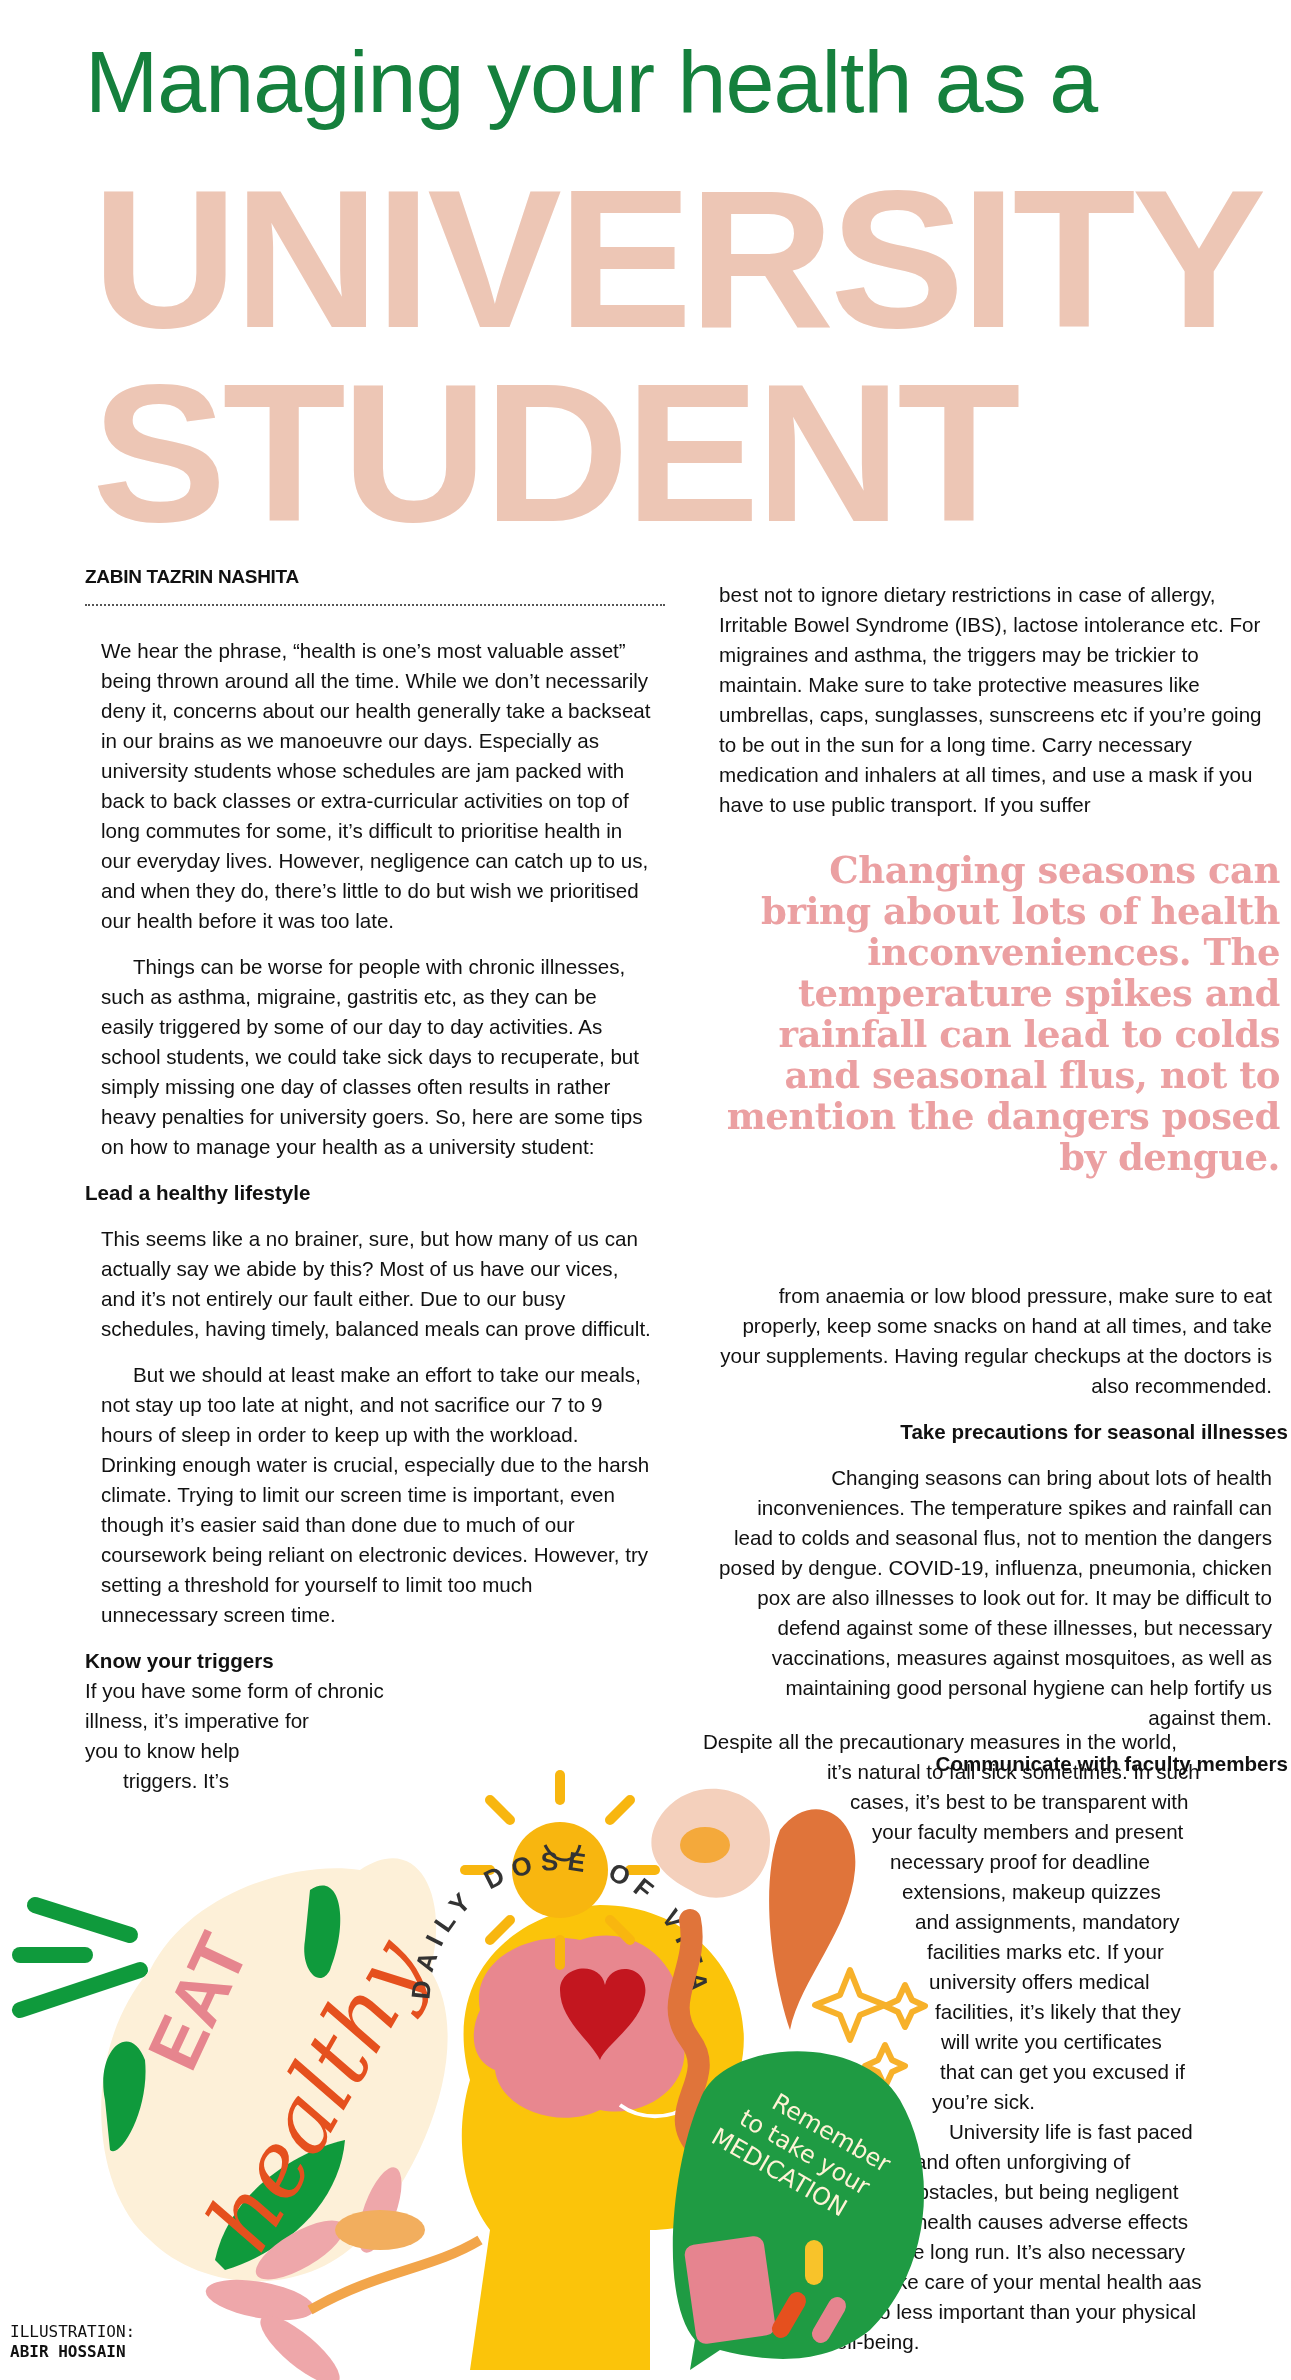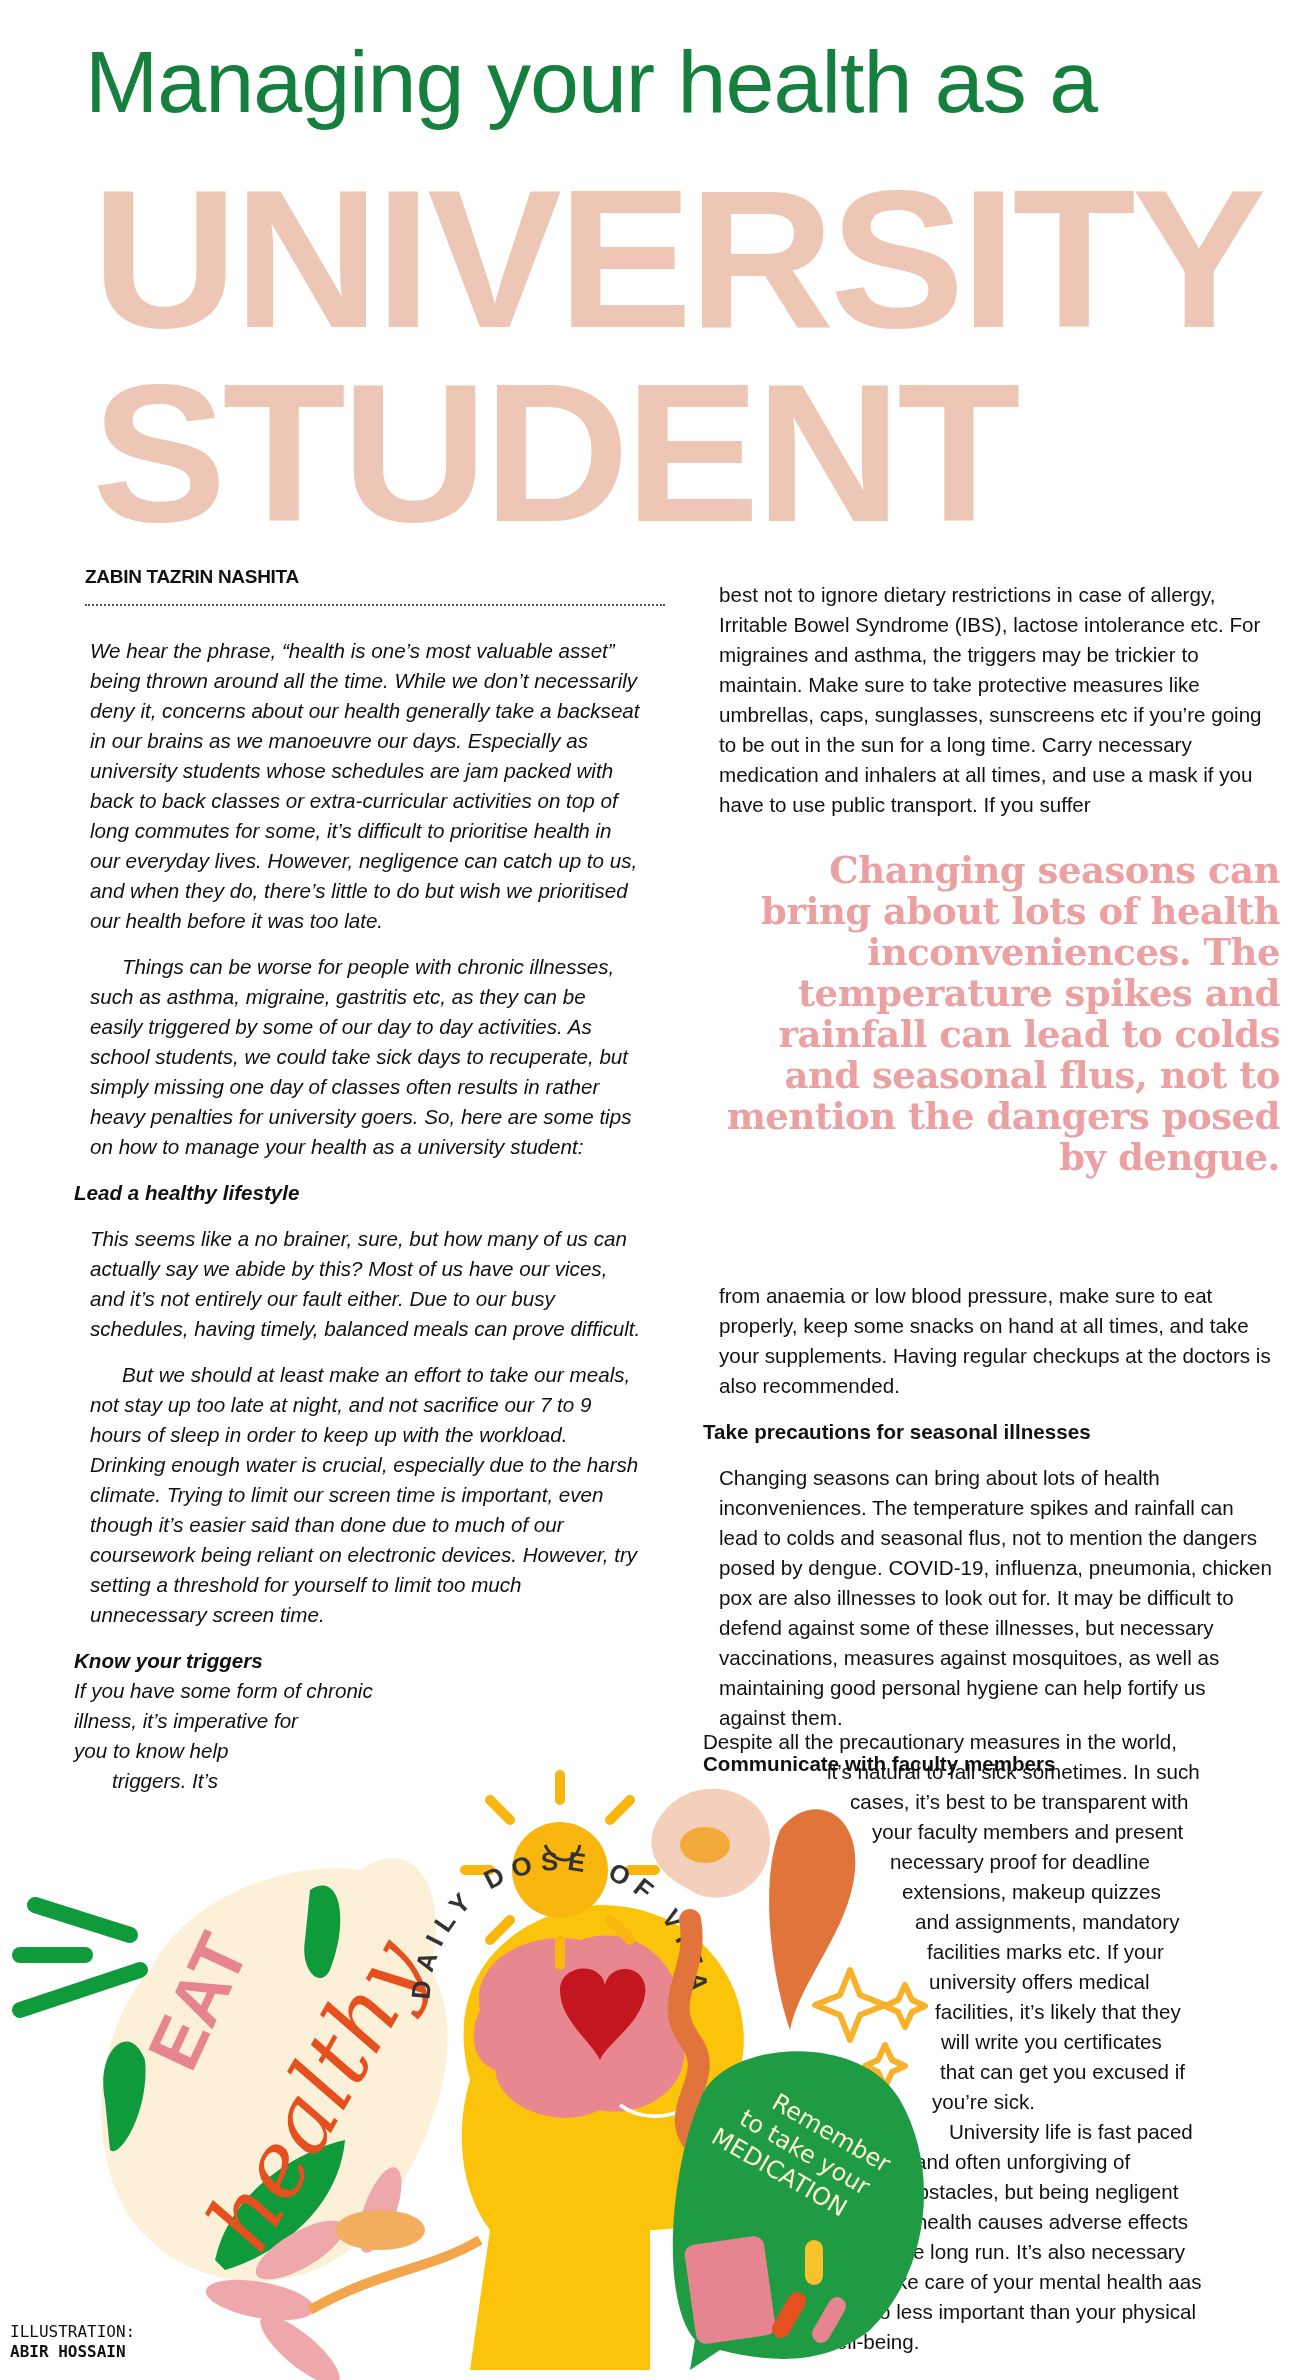--- a/index.html
+++ b/index.html
@@ -15,23 +15,23 @@
 
   .byline { left: 85px; top: 566px; font-family: "Liberation Sans", sans-serif; font-weight: 700;
             font-size: 19px; letter-spacing: -0.3px; }
   .dots { left: 85px; top: 604px; width: 580px; border-top: 2px dotted #555; height: 0; }
 
   .col { position: absolute; font-family: "Liberation Sans", sans-serif; font-size: 20.6px;
          line-height: 30px; color: #111; }
   .col p { margin: 16px; }
   .col .ind { text-indent: 32px; }
   .col h3 { margin: 9px 0 0 0; font-size: 20.6px; line-height: 30px; font-weight: 700; }
-  .left1 { left: 74px; top: 620px; width: 585px; font-style: italic; }
+  .left1 { left: 85px; top: 620px; width: 585px; }
   .right1 { left: 703px; top: 564px; width: 585px; }
-  .right2 { left: 703px; top: 1265px; width: 585px; }
+  .right2 { left: 703px; top: 1265px; width: 585px; text-align: right; }
 
   .line { white-space: nowrap; display: block; }
 
   .pull { right: 11px; top: 850px; width: 560px; text-align: right; font-family: "DejaVu Serif", "Liberation Serif", serif;
           font-weight: 700; color: #EBA0A2; font-size: 37px; line-height: 41px; letter-spacing: -0.5px; }
 
   .credit { left: 10px; top: 2322px; font-family: "DejaVu Sans Mono", "Liberation Mono", monospace; font-size: 16px; line-height: 20px; color: #111; }
   .credit b { font-weight: 700; display: block; }
 
   .art { position: absolute; left: 0; top: 1770px; width: 1291px; height: 610px; pointer-events: none; }

